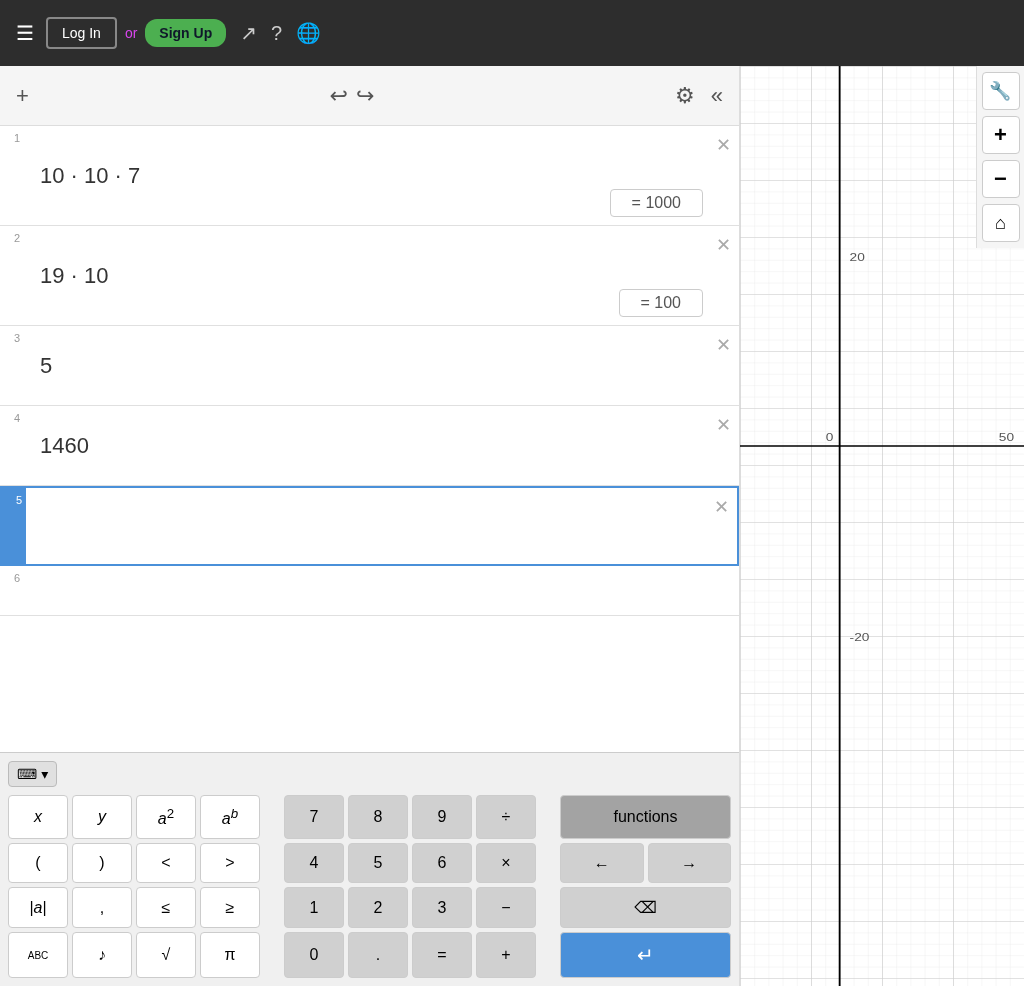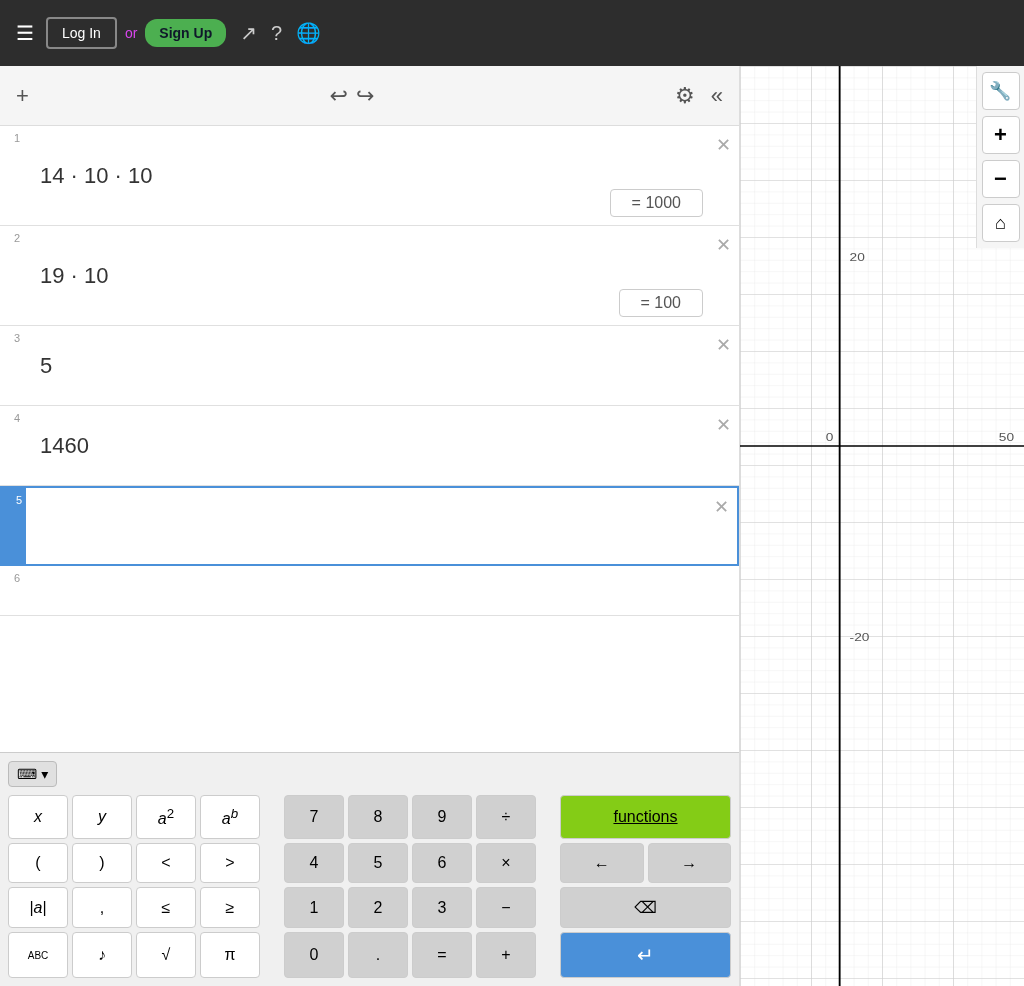--- a/index.html
+++ b/index.html
@@ -165,21 +165,21 @@
       border-radius: 4px;
       padding: 10px 4px;
       font-size: 16px;
       cursor: pointer;
       text-align: center;
       min-width: 0;
     }
     .key-btn.gray { background: #d0d0d0; }
     .key-btn.blue { background: #4a90d9; color: #fff; }
     .key-btn.del-btn { background: #d0d0d0; }
-    .key-functions { background: #84cc16; text-decoration: underline; }
+    .key-functions { background: #a3a3a3; }
 
     
     #right-panel { flex: 1; position: relative; background: #fff; overflow: hidden; }
     #graph-tools {
       position: absolute;
       top: 0;
       right: 0;
       width: 48px;
       background: #f5f5f5;
       border-left: 1px solid #ddd;
@@ -235,21 +235,21 @@
       <div class="spacer"></div>
       <button class="tool-btn">⚙</button>
       <button class="tool-btn">«</button>
     </div>
 
     <div id="expressions">
 
       <div class="expr-row" style="min-height:100px;">
         <div class="expr-number">1</div>
         <div class="expr-content">
-          <span>14 · 10 · 10</span>
+          <span>10 · 10 · 7</span>
           <span class="expr-result">= 1000</span>
           <button class="expr-delete">✕</button>
         </div>
       </div>
 
       <div class="expr-row" style="min-height:100px;">
         <div class="expr-number">2</div>
         <div class="expr-content">
           <span>19 · 10</span>
           <span class="expr-result">= 100</span>

